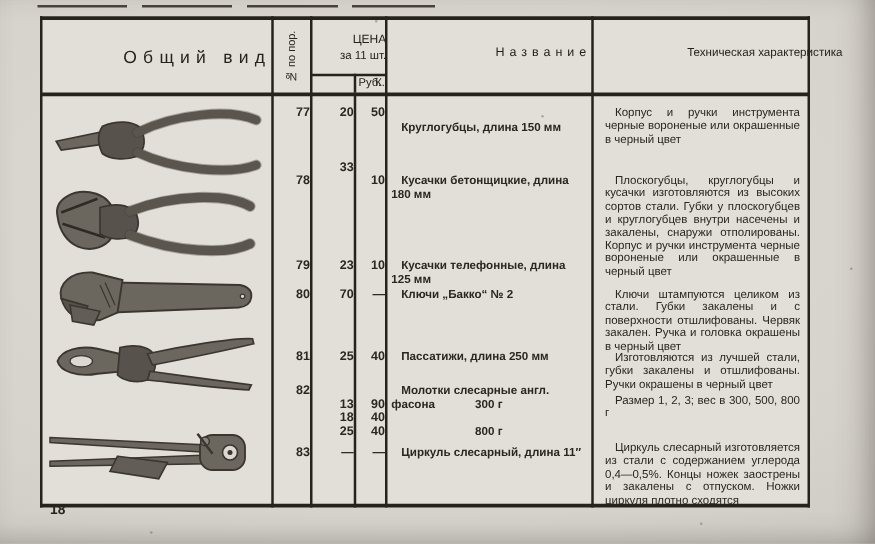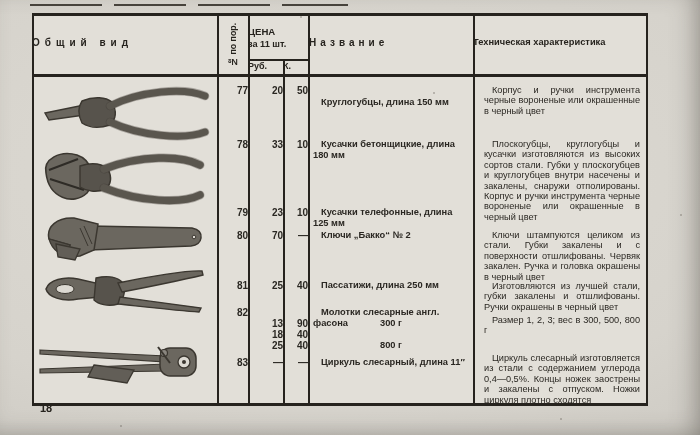--- a/index.html
+++ b/index.html
@@ -12,21 +12,21 @@
     position:relative;width:700px;height:435px;
     background:radial-gradient(ellipse 120% 100% at 45% 40%, #dedbd4 0%, #d6d3cc 55%, #c6c3bc 100%);
     box-shadow:inset -18px 0 26px -14px rgba(80,76,68,.45), inset 0 -14px 22px -12px rgba(80,76,68,.30);
     color:#2a2722;
   }
   
   .tbl{position:absolute;left:32px;top:13px;width:616px;height:393px;background:#e2dfd8;}
   .line{position:absolute;background:#26231e;}
   .top-rule{position:absolute;left:30px;top:4px;width:318px;height:2px;
     background:repeating-linear-gradient(90deg,#47433c 0 72px,transparent 72px 84px);}
-  .hdr{position:absolute;font-weight:bold;color:#26231e;text-align:left;}
+  .hdr{position:absolute;font-weight:normal;color:#26231e;text-align:right;}
   .vert-hdr{
     writing-mode:vertical-rl;transform:rotate(180deg);
     display:flex;align-items:center;justify-content:center;
   }
   .num,.rub,.kop{position:absolute;font-weight:bold;font-size:10px;text-align:right;color:#2a2722;}
   .num{width:30px;} .rub{width:35px;} .kop{width:25px;}
   .nm{
     position:absolute;left:281px;width:156px;
     font-weight:bold;font-size:9.3px;line-height:10.5px;color:#2a2722;
     text-indent:8px;
@@ -56,21 +56,21 @@
     <div class="line" style="left:614px;top:0;width:2px;height:393px"></div>
     <div class="line" style="left:185px;top:0;width:2px;height:393px"></div>
     <div class="line" style="left:216px;top:0;width:2px;height:393px"></div>
     <div class="line" style="left:251px;top:61px;width:1.5px;height:332px"></div>
     <div class="line" style="left:251px;top:46px;width:1.5px;height:15px"></div>
     <div class="line" style="left:276px;top:0;width:2px;height:393px"></div>
     <div class="line" style="left:441px;top:0;width:2px;height:393px"></div>
     <div class="line" style="left:0;top:61px;width:616px;height:2.5px"></div>
     <div class="line" style="left:216px;top:46px;width:61px;height:1.5px"></div>
 
-    <div class="hdr" style="left:0;top:24px;width:185px;font-size:10px;letter-spacing:5px;">Общий вид</div>
+    <div class="hdr" style="left:0;top:24px;width:185px;font-size:14px;letter-spacing:5px;">Общий вид</div>
     <div class="hdr vert-hdr" style="left:186px;top:5px;width:30px;height:54px;font-size:8.8px;">№ по пор.</div>
     <div class="hdr" style="left:216px;top:13px;width:61px;font-size:9.6px;">ЦЕНА</div>
     <div class="hdr" style="left:216px;top:26px;width:61px;font-size:9.2px;">за 11 шт.</div>
     <div class="hdr" style="left:216px;top:48px;width:57px;font-size:9px;">Руб.</div>
     <div class="hdr" style="left:251px;top:48px;width:25px;font-size:9px;">К.</div>
     <div class="hdr" style="left:277px;top:24px;width:164px;font-size:10px;letter-spacing:4px;">Название</div>
     <div class="hdr" style="left:441px;top:24px;width:201px;font-size:9.3px;">Техническая характеристика</div>
 
     <svg class="tool" style="left:10px;top:68px" width="172" height="66" viewBox="0 0 172 66">
       <g fill="#6b675f" stroke="#3b3730" stroke-width="1.4">
@@ -120,21 +120,21 @@
       <circle cx="126" cy="20" r="3.5" fill="#8a867f" stroke="#3b3730" stroke-width="1.2"></circle>
       <path d="M120,14 L132,30" stroke="#3b3730" stroke-width="2" fill="none"></path>
     </svg>
 
     <div class="num" style="left:186px;top:72px">77</div>
     <div class="rub" style="left:216px;top:72px">20</div>
     <div class="kop" style="left:251px;top:72px">50</div>
     <div class="nm" style="top:84px">Круглогубцы, длина 150 мм</div>
 
     <div class="num" style="left:186px;top:126px">78</div>
-    <div class="rub" style="left:216px;top:126px">33</div>
+    <div class="rub" style="left:216px;top:116px">33</div>
     <div class="kop" style="left:251px;top:126px">10</div>
     <div class="nm" style="top:126px">Кусачки бетонщицкие, длина 180 мм</div>
 
     <div class="num" style="left:186px;top:194px">79</div>
     <div class="rub" style="left:216px;top:194px">23</div>
     <div class="kop" style="left:251px;top:194px">10</div>
     <div class="nm" style="top:194px">Кусачки телефонные, длина 125 мм</div>
 
     <div class="num" style="left:186px;top:217px">80</div>
     <div class="rub" style="left:216px;top:217px">70</div>

